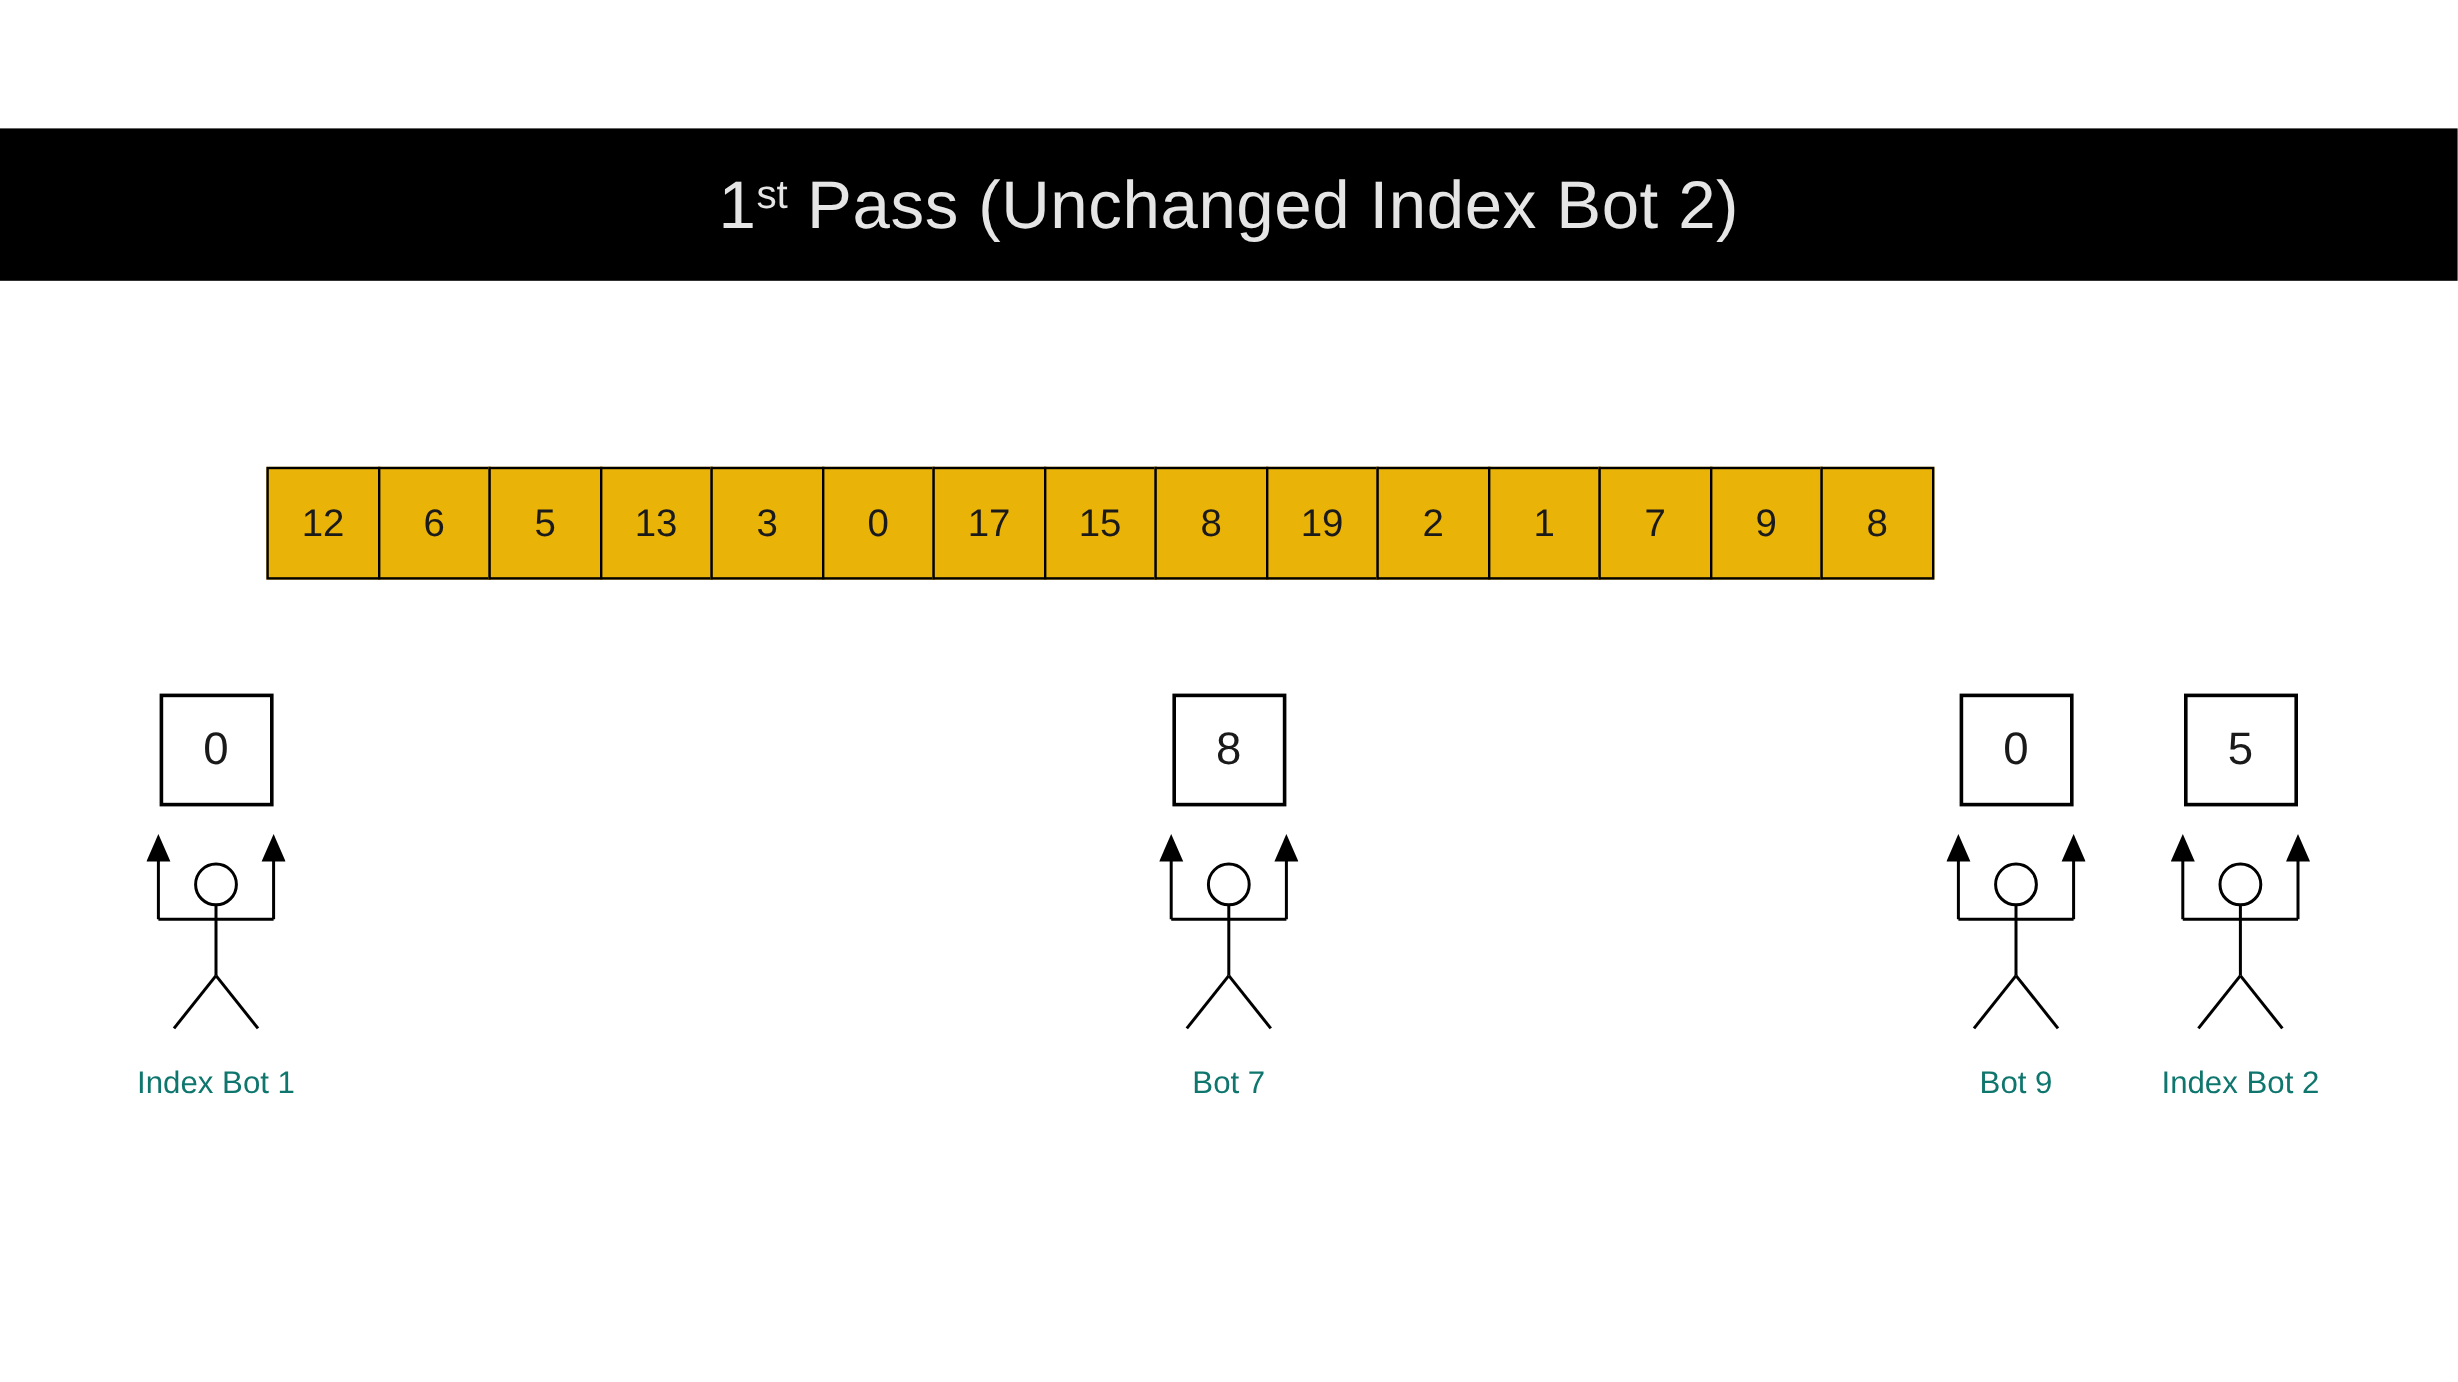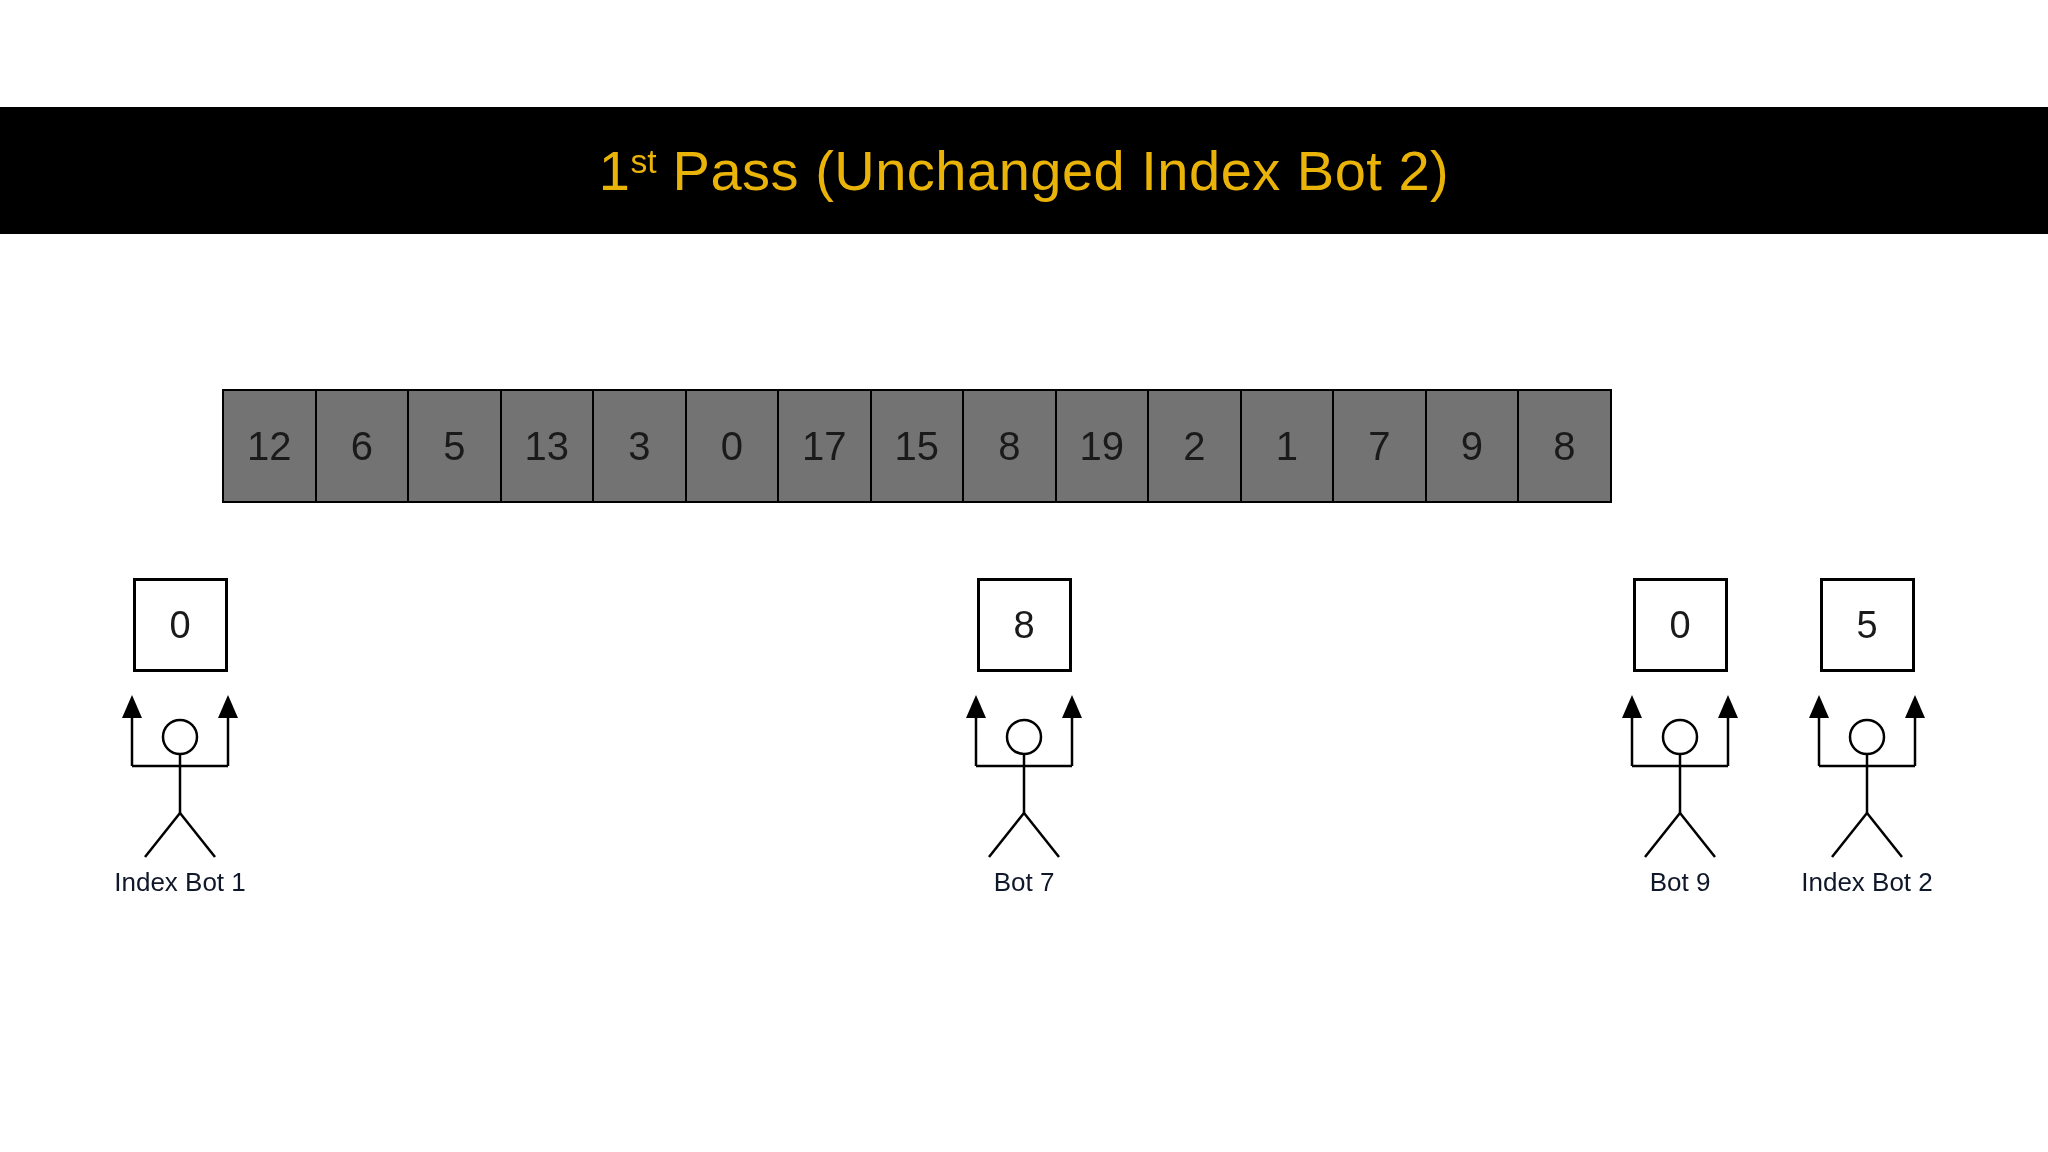--- a/index.html
+++ b/index.html
@@ -16,45 +16,45 @@
   .title-bar {
     position: absolute;
     left: 0; top: 107px;
     width: 2048px; height: 127px;
     background: #000000;
     display: flex;
     align-items: center;
     justify-content: center;
   }
   .title {
-    color: #eab308;
+    color: #e5e5e5;
     font-size: 56px;
     letter-spacing: 0.5px;
     white-space: nowrap;
   }
   .title sup {
     font-size: 0.6em;
     vertical-align: 0.5em;
     letter-spacing: 0;
   }
 
   
   .array-row {
     position: absolute;
     left: 222px; top: 389px;
     display: flex;
   }
   .cell {
-    width: 94.5px; height: 114px;
+    width: 94.5px; height: 94px;
     border: 2px solid #000000;
-    background: #737373;
+    background: #eab308;
     display: flex;
     align-items: center;
     justify-content: center;
-    font-size: 40px;
+    font-size: 32px;
     color: #1a1a1a;
   }
   .cell + .cell { margin-left: -2px; }
 
   
   .bot {
     position: absolute;
     top: 578px;
     width: 96px;
     display: flex;
@@ -71,23 +71,23 @@
     font-size: 38px;
     color: #1a1a1a;
     flex: none;
   }
   .bot-figure {
     margin-top: 23px;
     flex: none;
     display: block;
   }
   .bot-label {
-    margin-top: 4px;
+    margin-top: 24px;
     font-size: 26px;
-    color: #0f172a;
+    color: #0f766e;
     white-space: nowrap;
     text-align: center;
   }
   #bot-index1 { left: 132px; }
   #bot-1      { left: 976px; }
   #bot-2      { left: 1632px; }
   #bot-index2 { left: 1819px; }
 
   .svg-defs { position: absolute; width: 0; height: 0; }
 </style>

